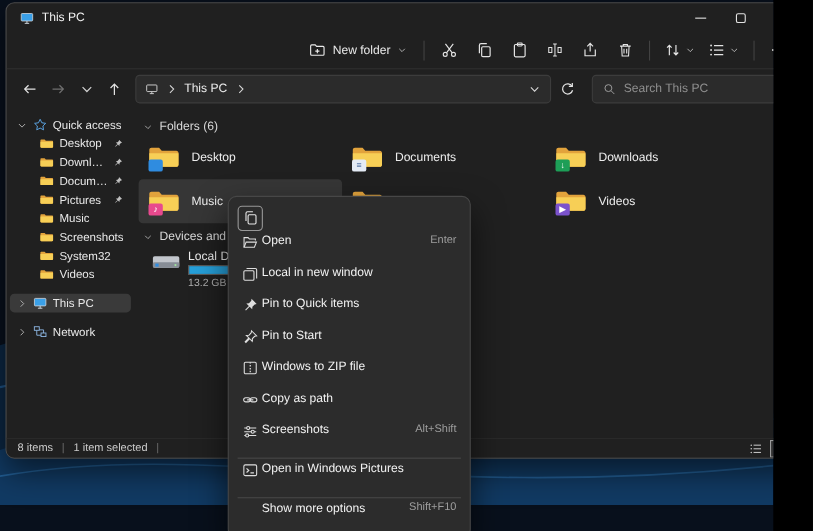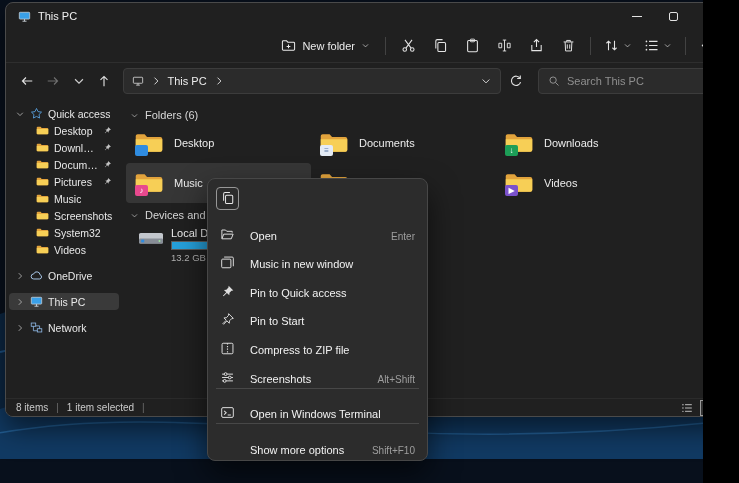--- a/index.html
+++ b/index.html
@@ -93,21 +93,21 @@
   .sb-btn.active { outline:1px solid #9a9a9a; background:#333; }
 
   
   .menu { position:absolute; left:207px; top:178px; width:221px; background:#2c2c2c;
           border:1px solid #474747; border-radius:8px; padding:4px; z-index:10;
           box-shadow:0 14px 30px rgba(0,0,0,.6); }
   .menu-iconrow { height:30px; display:flex; align-items:center; padding:0 4px; gap:6px; }
   .mi-qbtn { width:23px; height:23px; border:1px solid #979797; border-radius:4px;
              display:flex; align-items:center; justify-content:center; color:#e8e8e8; }
   .mi-qbtn .ic { width:14px; height:14px; }
-  .menu-item { height:28.6px; display:flex; align-items:flex-end; gap:12px; padding:0 8px; border-radius:4px; }
+  .menu-item { height:28.6px; display:flex; align-items:flex-start; gap:0; padding:0 8px; border-radius:4px; }
   .mi-icon { width:18px; height:15px; flex:0 0 18px; display:flex; align-items:center; color:#dedede; }
   .mi-icon .ic { width:15px; height:15px; }
   .mi-label { font-size:11px; color:#f2f2f2; white-space:nowrap; }
   .mi-short { margin-left:auto; font-size:10px; color:#9e9e9e; }
   .menu-sep { height:1px; background:#484848; margin:3px 4px; }
 </style>
 </head>
 <body>
 
 <svg width="0" height="0" style="position:absolute" aria-hidden="true">
@@ -462,29 +462,20 @@
             <svg class="ic sic">
               <use href="#s-folder"></use>
             </svg>
             <span class="side-label">System32</span>
           </div>
           <div class="side-item ind">
             <svg class="ic sic">
               <use href="#s-folder"></use>
             </svg>
             <span class="side-label">Videos</span>
-          </div>
-          <div class="side-item gap">
-            <svg class="ic chev">
-              <use href="#s-chev-right"></use>
-            </svg>
-            <svg class="ic sic" style="color: rgb(169, 199, 232);">
-              <use href="#s-cloud"></use>
-            </svg>
-            <span class="side-label">OneDrive</span>
           </div>
           <div class="side-item sel gap">
             <svg class="ic chev">
               <use href="#s-chev-right"></use>
             </svg>
             <svg class="ic sic">
               <use href="#s-monitor"></use>
             </svg>
             <span class="side-label">This PC</span>
           </div>
@@ -619,63 +610,71 @@
           </span>
           <span class="mi-label">Open</span>
           <span class="mi-short">Enter</span>
         </div>
         <div class="menu-item">
           <span class="mi-icon">
             <svg class="ic">
               <use href="#s-window-new"></use>
             </svg>
           </span>
-          <span class="mi-label">Music in new window</span>
+          <span class="mi-label">Local in new window</span>
         </div>
         <div class="menu-item">
           <span class="mi-icon">
             <svg class="ic">
               <use href="#s-pin"></use>
             </svg>
           </span>
-          <span class="mi-label">Pin to Quick access</span>
+          <span class="mi-label">Pin to Quick items</span>
         </div>
         <div class="menu-item">
           <span class="mi-icon">
             <svg class="ic">
               <use href="#s-pin-o"></use>
             </svg>
           </span>
           <span class="mi-label">Pin to Start</span>
         </div>
         <div class="menu-item">
           <span class="mi-icon">
             <svg class="ic">
               <use href="#s-zip"></use>
             </svg>
           </span>
-          <span class="mi-label">Compress to ZIP file</span>
+          <span class="mi-label">Windows to ZIP file</span>
+        </div>
+        <div class="menu-item">
+          <span class="mi-icon">
+            <svg class="ic">
+              <use href="#s-path"></use>
+            </svg>
+          </span>
+          <span class="mi-label">Copy as path</span>
         </div>
         <div class="menu-item">
           <span class="mi-icon">
             <svg class="ic">
               <use href="#s-props"></use>
             </svg>
           </span>
           <span class="mi-label">Screenshots</span>
           <span class="mi-short">Alt+Shift</span>
         </div>
         <div class="menu-sep"></div>
         <div class="menu-item">
           <span class="mi-icon">
             <svg class="ic">
               <use href="#s-terminal"></use>
             </svg>
           </span>
-          <span class="mi-label">Open in Windows Terminal</span>
+          <span class="mi-label">Open in Windows Pictures</span>
         </div>
         <div class="menu-sep"></div>
         <div class="menu-item">
           <span class="mi-icon"></span>
           <span class="mi-label">Show more options</span>
           <span class="mi-short">Shift+F10</span>
         </div>
       </div>
   </div>
 

